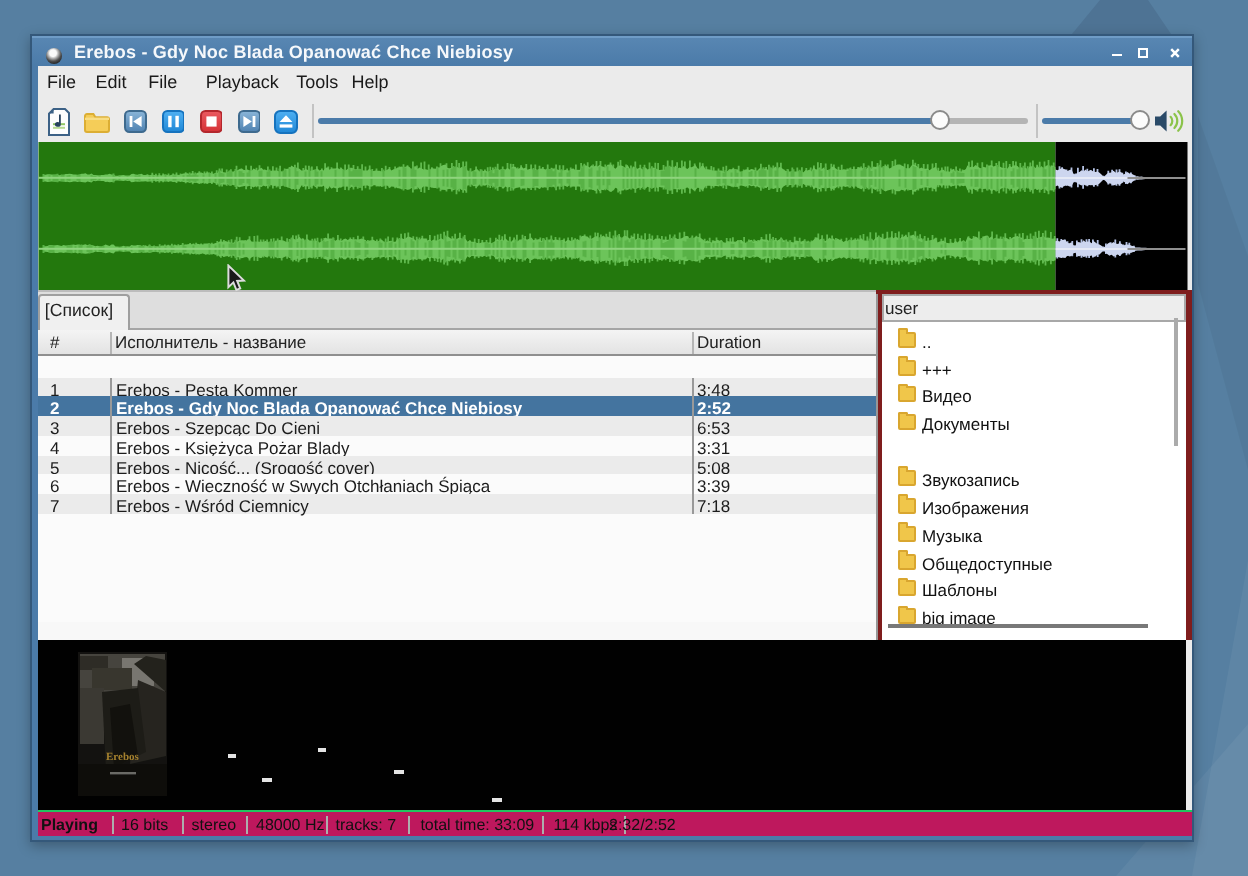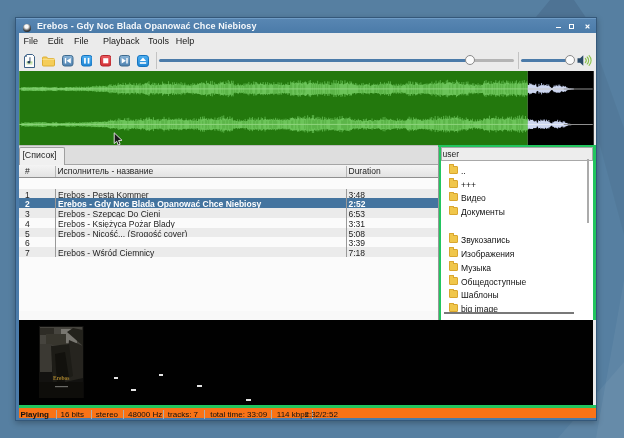--- a/index.html
+++ b/index.html
@@ -18,21 +18,21 @@
 .wbtn{position:absolute;top:0;height:14px;color:#fff}
 #bmin{left:540.3px;top:7.5px;width:4.3px;height:1.5px;background:#fff}
 #bmax{left:552.8px;top:4.6px;width:3.1px;height:3.1px;border:1px solid #fff}
 
 #content{position:absolute;left:2.5px;top:14.5px;width:577px;height:385.8px;background:#ebebeb}
 #menubar{position:absolute;left:0;top:0;width:100%;height:17px;background:#ebebeb}
 .mi{position:absolute;top:3.2px;font-size:9px;color:#1a1a1a}
 #toolbar{position:absolute;left:0;top:17px;width:100%;height:21.5px;background:#ebebeb}
 .tsep{position:absolute;top:2px;height:17px;width:1px;background:#c3c3c3}
 #wavewrap{position:absolute;left:0;top:38.5px;width:575px;height:74px}
-#middle{position:absolute;left:0;top:112.5px;width:577px;height:174.7px;background:#22c55e}
+#middle{position:absolute;left:0;top:112.5px;width:577px;height:174.7px;background:#7f1d1d}
 #tabbar{position:absolute;left:0;top:0;width:419.5px;height:19.5px;background:#dedede;border-bottom:1px solid #a5a5a5;border-top:1px solid #bcbcbc;box-sizing:border-box}
 #tab{position:absolute;left:0;top:2px;width:46px;height:17.5px;background:#f0f0f0;
  border:1px solid #9f9f9f;border-bottom:none;border-radius:2px 2px 0 0;box-sizing:border-box;
  font-size:8.8px;color:#222;text-align:center;line-height:15px;padding-right:4px}
 #phead{position:absolute;left:0;top:19.5px;width:419.5px;height:13.5px;
  background:linear-gradient(180deg,#f4f4f4,#e3e3e3);border-bottom:1px solid #8f8f8f;box-sizing:border-box}
 #phead span{position:absolute;top:1.6px;font-size:8.5px;color:#222}
 .hsep{position:absolute;top:1px;height:11px;width:1px;background:#b5b5b5}
 #plist{position:absolute;left:0;top:33px;width:419.5px;height:141.7px;background:#fbfbfb;overflow:hidden}
 #grouprow{position:absolute;left:0;top:0;width:100%;height:10.7px}
@@ -55,21 +55,21 @@
  border:1px solid #a8a8a8;box-sizing:border-box;font-size:8.5px;color:#222;padding-left:1px;line-height:12px}
 .frow{position:absolute;left:0;width:100%;height:13.8px}
 .fico{position:absolute;left:8px;top:1.5px;width:9.5px;height:8px;background:#f0c64a;
  border:1px solid #d9a62f;border-radius:1px;box-sizing:border-box}
 .ftab{position:absolute;left:-1px;top:-2.5px;width:5px;height:2.5px;background:#f0c64a;
  border:1px solid #d9a62f;border-bottom:none;border-radius:1px 1px 0 0;box-sizing:border-box}
 .fname{position:absolute;left:20.5px;top:1.5px;font-size:8.5px;color:#111;white-space:nowrap}
 #fhscroll{position:absolute;left:3px;top:165.3px;width:130.5px;height:1.7px;background:#787878}
 #fvscroll{position:absolute;left:146px;top:12px;width:2px;height:64px;background:#ababab}
 #black{position:absolute;left:0;top:287.2px;width:574px;height:85px;background:#010101}
-#statusbar{position:absolute;left:0;top:372.2px;width:577px;height:13.6px;background:#f97316;border-top:3px solid #22c55e;box-sizing:border-box}
+#statusbar{position:absolute;left:0;top:372.2px;width:577px;height:13.6px;background:#be185d;border-top:1px solid #22c55e;box-sizing:border-box}
 #statusbar span{position:absolute;top:2.8px;font-size:8px;color:#111;white-space:nowrap}
 .ssep{position:absolute;top:2px;height:9px;width:1px;background:#adadad}
 .dash{position:absolute;width:4.5px;height:1.8px;background:#e4e4e4}
 #cursor{position:absolute;left:112.5px;top:132px;width:10px;height:15px;z-index:50}
 </style></head>
 <body>
 <div id="mount"></div>
 <div style="position:absolute;left:0;top:0;width:624px;height:438px;background:rgba(255,255,255,0.05);clip-path:polygon(596px 438px,624px 438px,624px 280px)"></div>
 <div style="position:absolute;left:0;top:0;width:624px;height:438px;background:rgba(255,255,255,0.05);clip-path:polygon(558px 438px,624px 438px,624px 362px)"></div>
 <div style="position:absolute;left:0;top:0;width:624px;height:438px;background:rgba(0,0,0,0.045);clip-path:polygon(599px 58px,624px 128px,624px 235px,599px 142px)"></div>
@@ -206,20 +206,21 @@
             <span class="ctit">Erebos - Księżyca Pożar Blady</span>
             <span class="cdur">3:31</span>
           </div>
 <div class="prow rowa" style="top:49.70px;height:9.75px">
             <span class="cnum">5</span>
             <span class="ctit">Erebos - Nicość... (Srogość cover)</span>
             <span class="cdur">5:08</span>
           </div>
 <div class="prow rowb" style="top:59.45px;height:9.75px">
             <span class="cnum">6</span>
+            <span class="ctit">Erebos - Wieczność w Swych Otchłaniach Śpiąca</span>
             <span class="cdur">3:39</span>
           </div>
 <div class="prow rowa" style="top:69.20px;height:9.75px">
             <span class="cnum">7</span>
             <span class="ctit">Erebos - Wśród Ciemnicy</span>
             <span class="cdur">7:18</span>
           </div>
      <div class="vsep" style="left:36.5px;top:10.7px;height:68.3px"></div>
      <div class="vsep" style="left:327px;top:10.7px;height:68.3px"></div>
    </div>

